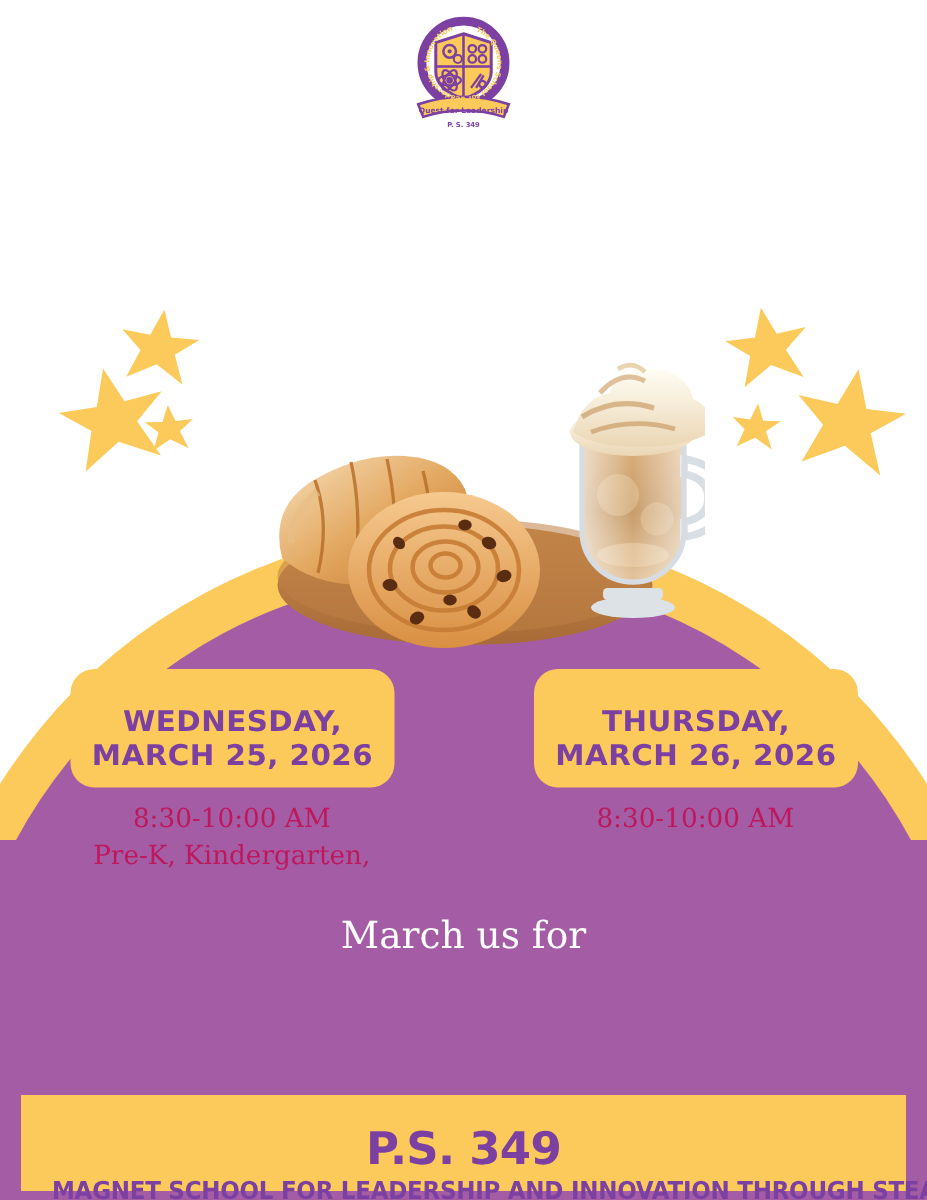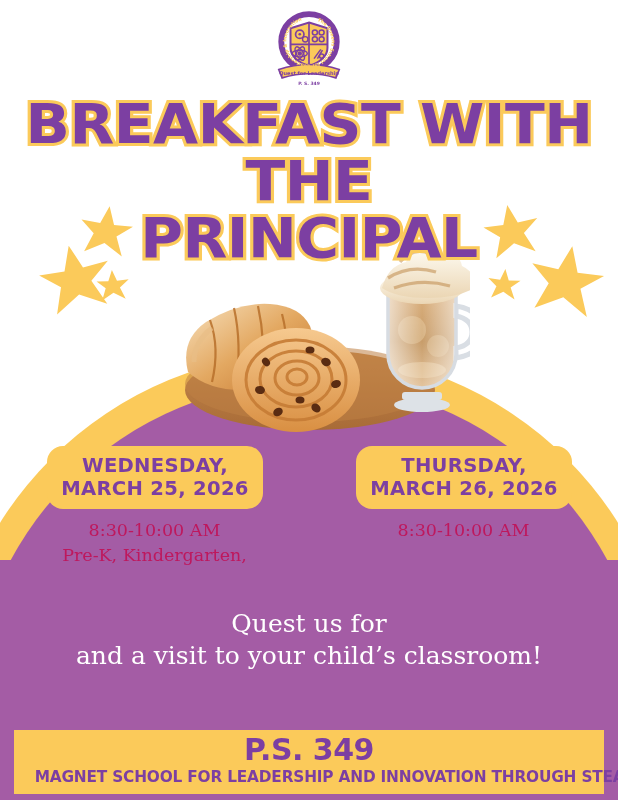--- a/index.html
+++ b/index.html
@@ -79,21 +79,21 @@
   .cols{
     position:absolute;left:0;top:446px;width:618px;
     display:flex;
     z-index:7;
   }
   .col{flex:1 1 50%;text-align:center;}
   .pill{
     display:inline-block;
     background:#FBCA5A;
     border-radius:16px;
-    padding:8px 16px 9px;
+    padding:24px 16px 9px;
     min-width:216px;
     box-sizing:border-box;
   }
   .pill-line{
     font-family:"DejaVu Sans", sans-serif;
     font-weight:bold;
     font-size:19px;
     line-height:23px;
     color:#7C3FA2;
     text-transform:uppercase;
@@ -128,21 +128,21 @@
     background:#FBCA5A;
     z-index:8;
     text-align:center;
   }
   .ps{
     font-family:"DejaVu Sans", sans-serif;
     font-weight:bold;
     font-size:30px;
     line-height:34px;
     color:#7C3FA2;
-    padding-top:3px;
+    padding-top:20px;
     letter-spacing:-0.5px;
   }
   .tagline{
     font-family:"DejaVu Sans", sans-serif;
     font-weight:bold;
     font-size:16.5px;
     line-height:20px;
     color:#7C3FA2;
     text-transform:uppercase;
     transform:scaleX(0.93);
@@ -191,24 +191,20 @@
     <text x="50" y="85" text-anchor="middle" font-size="6" font-weight="bold" fill="#7C3FA2" font-family="DejaVu Sans, sans-serif">Quest for Leadership</text>
     <text x="50" y="96" text-anchor="middle" font-size="5.4" font-weight="bold" fill="#7C3FA2" font-family="DejaVu Sans, sans-serif">P. S. 349</text>
     <defs>
         <path id="ringpath" d="M50 18 a27 27 0 1 1 -0.1 0"></path>
       </defs>
     <text font-size="5.6" font-weight="bold" fill="#FBCA5A" font-family="DejaVu Sans, sans-serif">
       <textPath href="#ringpath" startOffset="6%">The Queens School for Leadership &amp; Innovation</textPath>
     </text>
   </svg>
 
-  <div class="title-wrap">
-    <div class="title-line">Breakfast With The</div>
-    <div class="title-line">Principal</div>
-  </div>
 
   <svg class="stars" viewBox="0 0 618 800">
     <g fill="#FBCA5A">
       <path transform="translate(76,280) rotate(-12) scale(1.35)" d="M0,-26 L7,-8 L26,-9 L11,3 L19,22 L0,11 L-19,22 L-12,3 L-26,-9 L-7,-8 Z"></path>
       <path transform="translate(106,232) rotate(8) scale(1.0)" d="M0,-26 L7,-8 L26,-9 L11,3 L19,22 L0,11 L-19,22 L-12,3 L-26,-9 L-7,-8 Z"></path>
       <path transform="translate(113,286) rotate(-4) scale(0.62)" d="M0,-26 L7,-8 L26,-9 L11,3 L19,22 L0,11 L-19,22 L-12,3 L-26,-9 L-7,-8 Z"></path>
       <path transform="translate(512,232) rotate(-10) scale(1.05)" d="M0,-26 L7,-8 L26,-9 L11,3 L19,22 L0,11 L-19,22 L-12,3 L-26,-9 L-7,-8 Z"></path>
       <path transform="translate(566,282) rotate(10) scale(1.4)" d="M0,-26 L7,-8 L26,-9 L11,3 L19,22 L0,11 L-19,22 L-12,3 L-26,-9 L-7,-8 Z"></path>
       <path transform="translate(504,285) rotate(5) scale(0.62)" d="M0,-26 L7,-8 L26,-9 L11,3 L19,22 L0,11 L-19,22 L-12,3 L-26,-9 L-7,-8 Z"></path>
     </g>
@@ -321,22 +317,21 @@
         <div class="pill-line">March 26, 2026</div>
       </div>
       <div class="col-body">
         <div>8:30-10:00 AM</div>
       </div>
     </div>
 
   </div>
 
   <div class="join">
-    <div>Quest us for</div>
-    <div>and a visit to your child’s classroom!</div>
+    <div>March us for</div>
   </div>
 
   <div class="footer">
     <div class="ps">P.S. 349</div>
     <div class="tagline">Magnet School for Leadership and Innovation through STEAM</div>
   </div>
 
 </div>
 
 </body></html>

